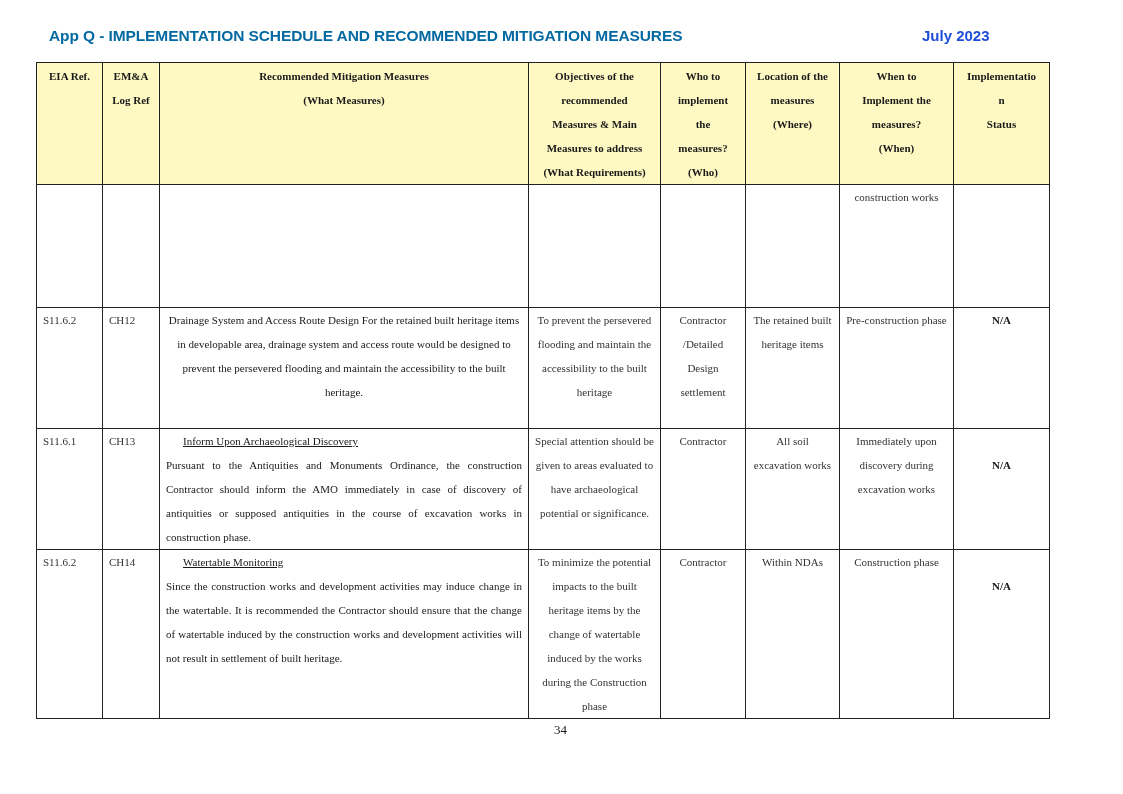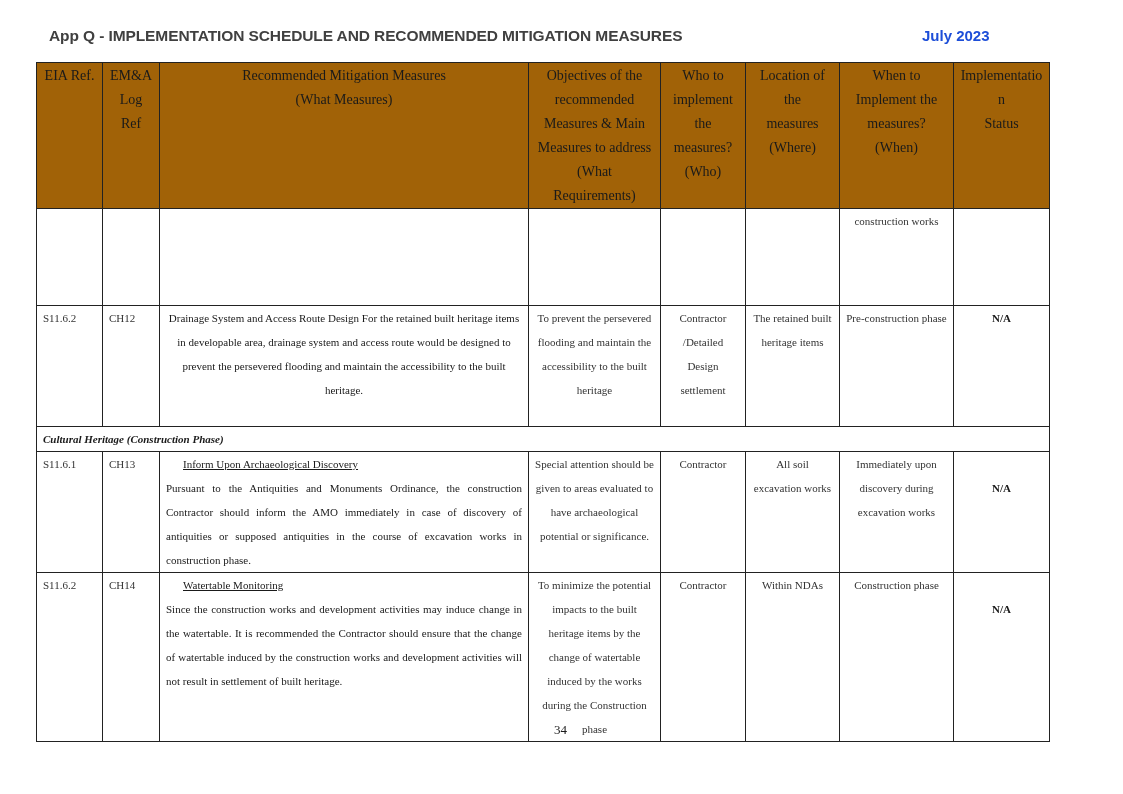--- a/index.html
+++ b/index.html
@@ -1,21 +1,21 @@
 <!DOCTYPE html>
 <html><head>
 <meta charset="utf-8">
 <style>
   html, body { margin:0; padding:0; background:#ffffff; }
   body { width:1123px; height:794px; position:relative; overflow:hidden; font-family:"Liberation Serif", serif; color:#1a1a1a; }
-  .hdr-title { position:absolute; left:49px; top:27px; font-family:"Liberation Sans", sans-serif; font-weight:bold; font-size:15.5px; color:#404040; letter-spacing:-0.1px; }
+  .hdr-title { position:absolute; left:49px; top:27px; font-family:"Liberation Sans", sans-serif; font-weight:bold; font-size:15.5px; color:#0369a1; letter-spacing:-0.1px; }
   .hdr-date { position:absolute; left:922px; top:27px; font-family:"Liberation Sans", sans-serif; font-weight:bold; font-size:15px; color:#1d4ed8; }
   table.sched { position:absolute; left:36px; top:62px; width:1013px; border-collapse:collapse; table-layout:fixed; }
   table.sched td, table.sched th { border:1.5px solid #222; vertical-align:top; padding:0 6px; font-size:11px; line-height:24px; }
-  table.sched th { background:#a16207; font-weight:normal; text-align:center; font-size:14px; padding-top:1px; }
+  table.sched th { background:#fef9c3; font-weight:bold; text-align:center; font-size:11px; padding-top:1px; }
   .c { text-align:center; }
   .small { font-size:10.5px; color:#333; }
   .ref { font-size:10.5px; color:#333; padding-left:6px; }
   .measure { text-align:justify; font-size:11.3px; }
   .ul { text-decoration:underline; display:block;margin-left:17px; }
   .status { font-weight:bold; font-size:12px; text-align:center; }
   .section td { font-weight:bold; font-style:italic; font-size:11.5px; line-height:22px; }
   .pageno { position:absolute; left:554px; top:722px; font-size:13px; font-family:"Liberation Serif", serif; }
 </style>
 </head>
@@ -74,21 +74,21 @@
         <div>(When)</div>
       </th>
       <th>
         <div>Implementatio</div>
         <div>n</div>
         <div>Status</div>
       </th>
     </tr>
   </thead>
   <tbody>
-    <tr style="height:97px">
+    <tr style="height:123px">
       <td></td>
       <td></td>
       <td></td>
       <td></td>
       <td></td>
       <td></td>
       <td class="c small">construction works</td>
       <td></td>
     </tr>
 
@@ -96,23 +96,20 @@
       <td class="ref">S11.6.2</td>
       <td class="ref">CH12</td>
       <td class="measure" style="text-align:center"><span>Drainage System and Access Route Design For the retained built heritage items in developable area, drainage system and access route would be designed to prevent the persevered flooding and maintain the accessibility to the built heritage.</span></td>
       <td class="c small">To prevent the persevered flooding and maintain the accessibility to the built heritage</td>
       <td class="c small">Contractor /Detailed Design settlement</td>
       <td class="c small">The retained built heritage items</td>
       <td class="c small">Pre-construction phase</td>
       <td class="status">N/A</td>
     </tr>
 
-    <tr class="section">
-      <td colspan="8">Cultural Heritage (Construction Phase)</td>
-    </tr>
 
     <tr style="height:121px">
       <td class="ref">S11.6.1</td>
       <td class="ref">CH13</td>
       <td class="measure">
         <span class="ul">Inform Upon Archaeological Discovery</span>
         <span>Pursuant to the Antiquities and Monuments Ordinance, the construction Contractor should inform the AMO immediately in case of discovery of antiquities or supposed antiquities in the course of excavation works in construction phase.</span>
       </td>
       <td class="c small">Special attention should be given to areas evaluated to have archaeological potential or significance.</td>
       <td class="c small">Contractor</td>

